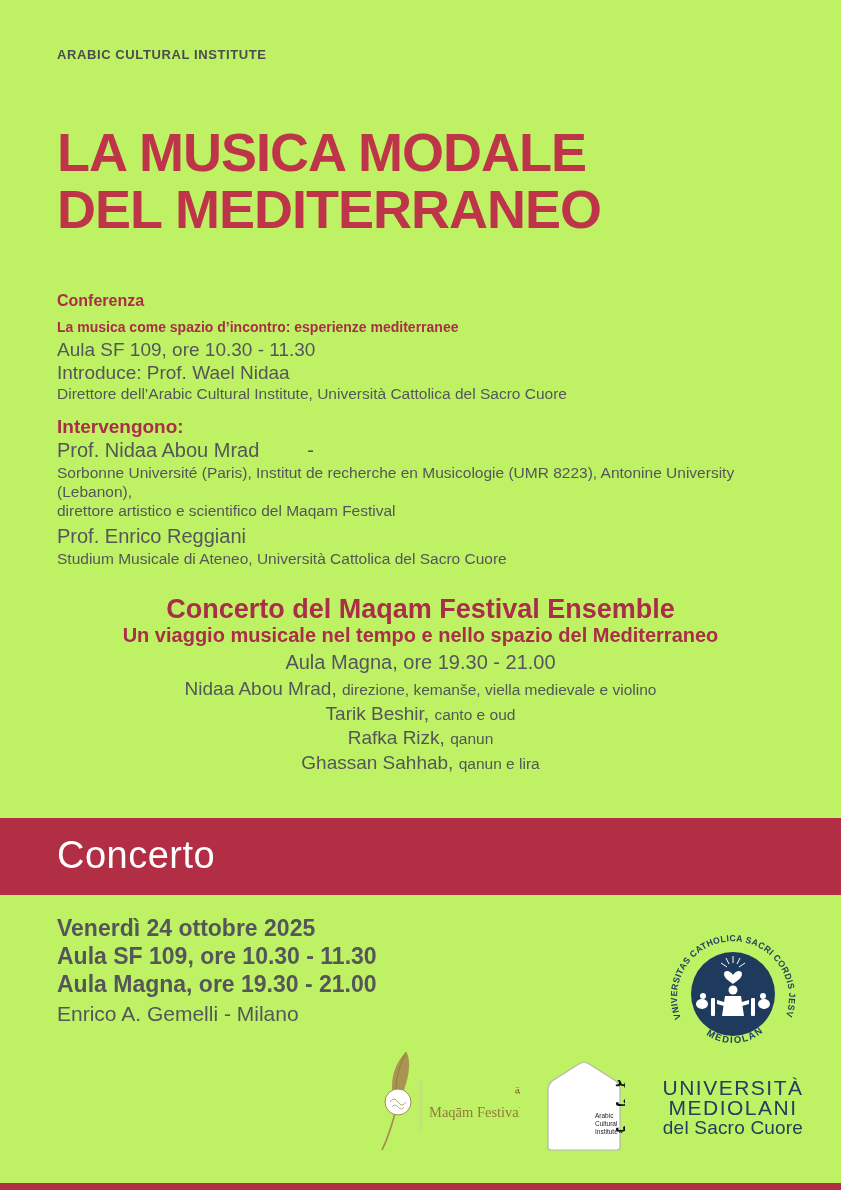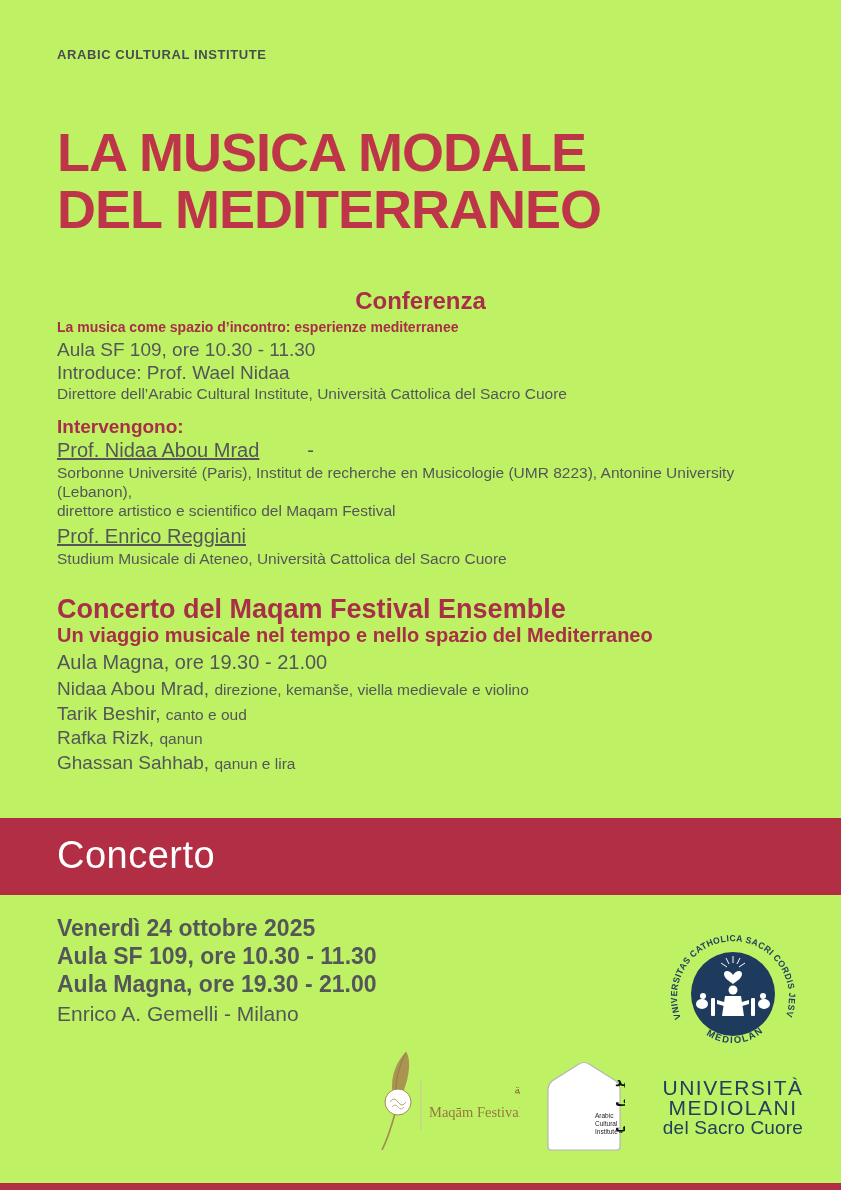--- a/index.html
+++ b/index.html
@@ -11,34 +11,34 @@
   .content{padding:47px 57px 0 57px;}
 
   .inst-label{
     font-size:13px;font-weight:700;letter-spacing:.6px;color:#4b4c50;
   }
   h1.poster-title{
     margin:62px 0 0 0;font-size:54px;line-height:57px;font-weight:700;
     letter-spacing:-1px;color:#be3549;
   }
   .sec-heading{
-    margin:50px 0 0 0;font-size:24px;line-height:26px;font-weight:700;color:#a92e47;text-align:center;
+    margin:50px 0 0 0;font-size:16px;line-height:26px;font-weight:700;color:#a92e47;
   }
   .sec-subtitle{
     margin:2px 0 0 0;font-size:14px;line-height:22px;font-weight:700;color:#a92e47;
   }
   .line-lg{font-size:19px;line-height:23px;font-weight:400;color:#54565a;margin:0;}
   .line-sm{font-size:15.5px;line-height:19px;font-weight:400;color:#55565a;margin:0;}
   .speakers{margin-top:12px;}
   .speakers-heading{font-size:19px;line-height:23px;font-weight:700;color:#a92e47;margin:0;}
-  .speaker-name{font-size:20px;line-height:25px;color:#54565a;margin:0;text-decoration:underline;}
+  .speaker-name{font-size:20px;line-height:25px;color:#54565a;margin:0;}
   .speaker-name .dash{display:inline-block;margin-left:48px;}
   .speaker+.speaker{margin-top:4px;}
 
-  .concert-sec{margin-top:26px;}
+  .concert-sec{margin-top:26px;text-align:center;}
   .concert-heading{font-size:27px;line-height:30px;font-weight:700;color:#a92e47;margin:0;}
   .concert-subtitle{font-size:20px;line-height:23px;font-weight:700;color:#a92e47;margin:0;}
   .concert-venue{font-size:20px;line-height:25px;margin:3px 0 0 0;color:#54565a;}
   .performers{margin-top:2px;}
   .performer{font-size:19px;line-height:23.5px;color:#54565a;margin:0;}
   .performer .role{font-size:15.5px;}
 
   .banner{
     position:absolute;left:0;top:818px;width:841px;height:77px;
     background:#b22e44;

